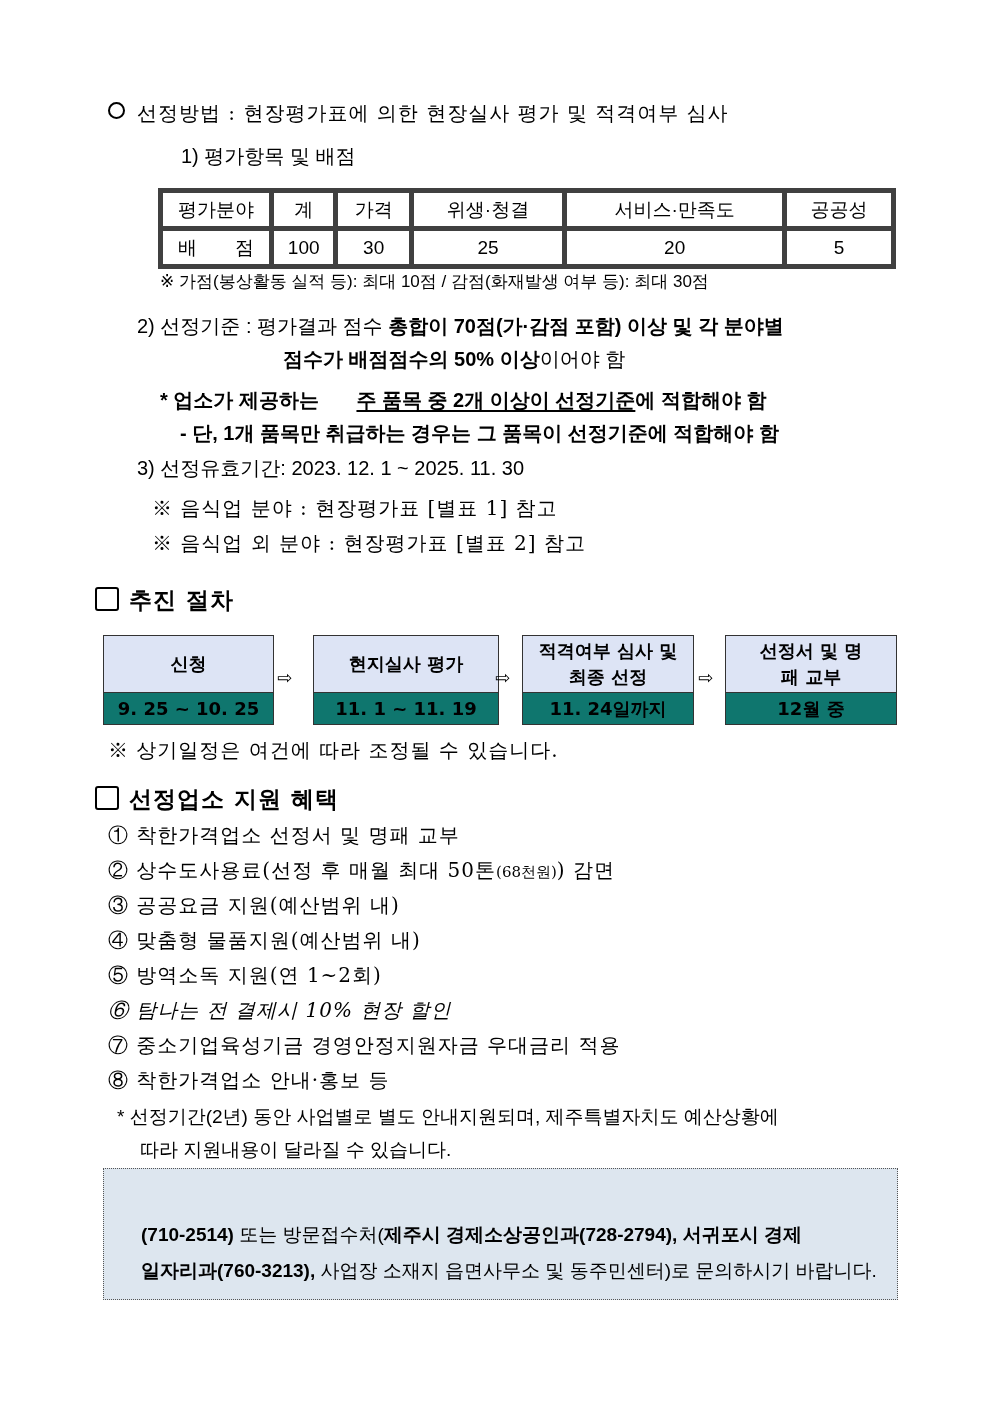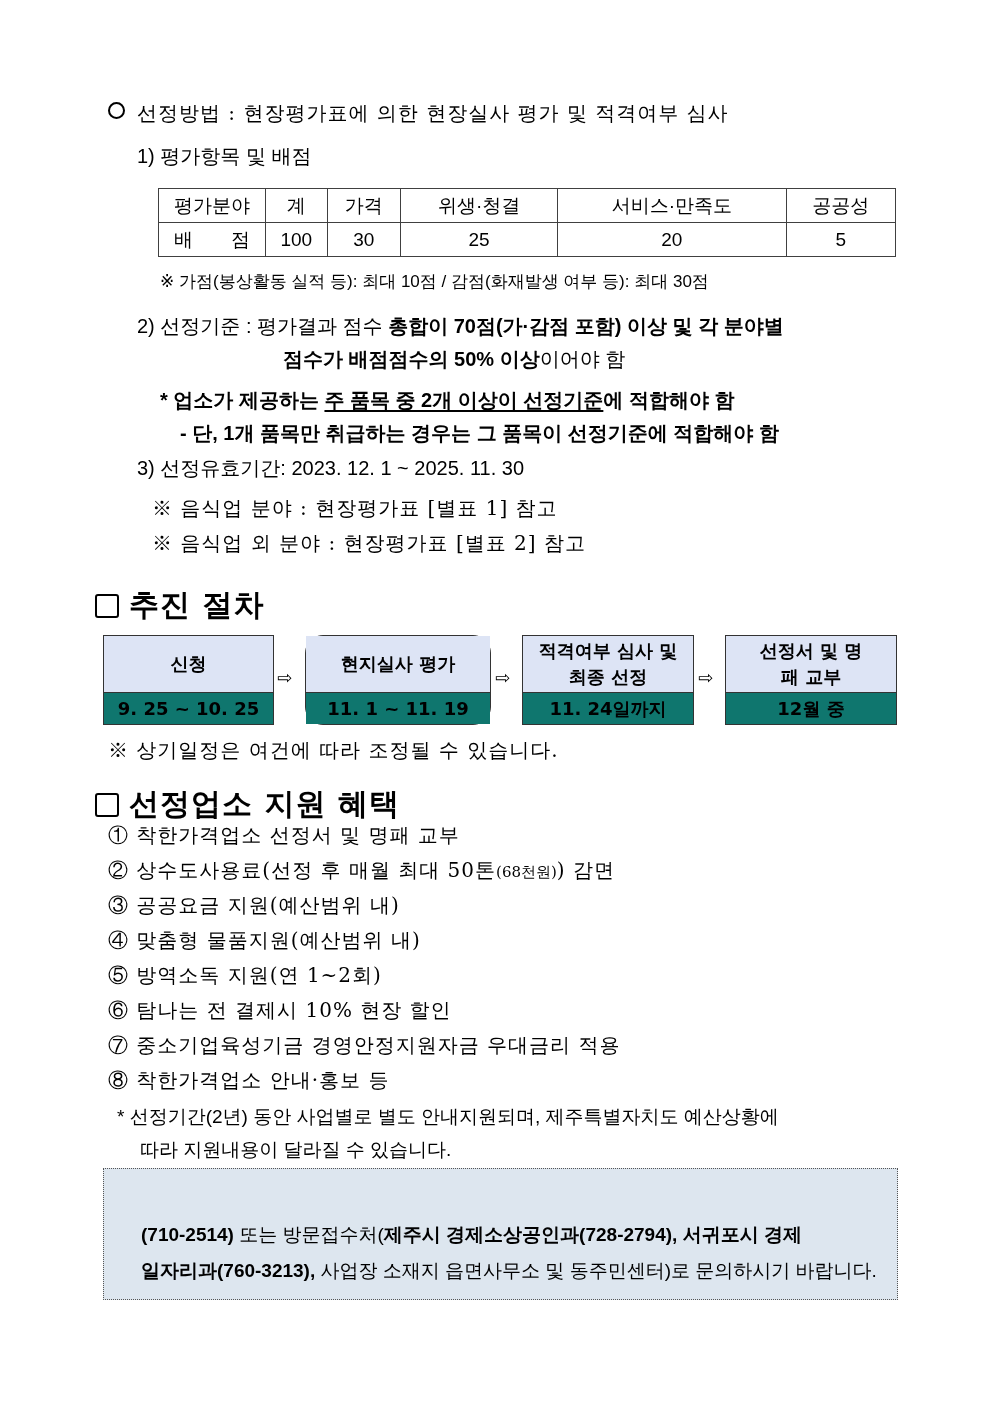--- a/index.html
+++ b/index.html
@@ -1,42 +1,42 @@
 <!DOCTYPE html>
 <html><head>
 <meta charset="utf-8">
 <style>
   html, body { margin:0; padding:0; background:#ffffff; }
   body { width:992px; height:1403px; position:relative; color:#000; font-family:"DejaVu Serif","Liberation Serif",serif; overflow:hidden; }
   .abs { position:absolute; white-space:nowrap; }
-  .sans { font-family:"Liberation Sans","DejaVu Sans",sans-serif; }
+  .sans { font-family:"Liberation Sans","DejaVu Sans",sans-serif;margin-left:44px; }
   .b { font-weight:bold; }
-  .u { text-decoration:underline; text-underline-offset:3px; }
+  .u { text-decoration:underline; text-underline-offset:3px;margin-left:32px; }
 
   
   #method { left:108px; top:100px; font-size:20px; letter-spacing:1px; }
   #method .circle { display:inline-block; width:13px; height:13px; border:2px solid #000; border-radius:50%; margin-right:12px; vertical-align:1px; }
 
   #sub1 { left:137px; top:143px; font-size:20px; }
 
   table.score { position:absolute; left:158px; top:188px; width:738px; border-collapse:collapse; font-family:"Liberation Sans","DejaVu Sans",sans-serif; font-size:19px; }
-  table.score td { border:1px solid #404040; height:33px; text-align:center; padding:0; }
+  table.score td { border:5px solid #404040; height:33px; text-align:center; padding:0; }
   table.score tr td:first-child { width:106px; }
 
   #note1 { left:160px; top:270px; font-size:17px; font-family:"Liberation Sans","DejaVu Sans",sans-serif; }
 
   #crit1 { left:137px; top:313px; font-size:20px; font-family:"Liberation Sans","DejaVu Sans",sans-serif; }
   #crit2 { left:283px; top:346px; font-size:20px; font-family:"Liberation Sans","DejaVu Sans",sans-serif; }
   #star1 { left:160px; top:387px; font-size:20px; font-family:"Liberation Sans","DejaVu Sans",sans-serif; }
   #star2 { left:180px; top:420px; font-size:20px; font-family:"Liberation Sans","DejaVu Sans",sans-serif; }
   #valid { left:137px; top:455px; font-size:20px; font-family:Liberation Sans, sans-serif; }
   #ref1 { left:152px; top:495px; font-size:20px; letter-spacing:1px; }
   #ref2 { left:152px; top:530px; font-size:20px; letter-spacing:1px; }
 
-  .sec-title { font-size:30px; font-weight:bold; letter-spacing:1px; font-family:"DejaVu Sans","Liberation Sans",sans-serif; }
+  .sec-title { font-size:23px; font-weight:bold; letter-spacing:1px; font-family:"DejaVu Sans","Liberation Sans",sans-serif; }
   .sec-title .box { display:inline-block; width:20px; height:20px; border:2px solid #000; border-radius:3px; vertical-align:-3px; margin-right:10px; }
   #sec-proc { left:95px; top:585px; }
   #sec-benefit { left:95px; top:784px; }
 
   
   .flow { position:absolute; top:635px; border:1px solid #333; font-family:"DejaVu Sans","Liberation Sans",sans-serif; font-weight:bold; }
   .flow .head { background:#dde4f5; height:56px; display:flex; align-items:center; justify-content:center; text-align:center; font-size:18px; line-height:26px; border-bottom:1px solid #333; white-space:normal; }
   .flow .foot { height:31px; display:flex; align-items:center; justify-content:center; font-size:18px; background:#0f766e; }
   .arrow { position:absolute; top:667px; font-size:18px; font-family:"DejaVu Sans",sans-serif; }
 
@@ -100,21 +100,21 @@
 <div class="abs sec-title" id="sec-proc">
   <span class="box"></span><span>추진 절차</span>
 </div>
 
 <div class="flow" style="left:103px;width:169px;">
   <div class="head">신청</div>
   <div class="foot">9. 25 ~ 10. 25</div>
 </div>
 <div class="arrow" style="left:277px;">⇨</div>
 
-<div class="flow" style="left:305px;width:184px;border-radius:18px;">
+<div class="flow" style="left:313px;width:184px;">
   <div class="head">현지실사 평가</div>
   <div class="foot">11. 1 ~ 11. 19</div>
 </div>
 <div class="arrow" style="left:495px;">⇨</div>
 
 <div class="flow" style="left:522px;width:170px;">
   <div class="head" style="padding:0 10px;">적격여부 심사 및 최종 선정</div>
   <div class="foot">11. 24일까지</div>
 </div>
 <div class="arrow" style="left:698px;">⇨</div>
@@ -128,21 +128,21 @@
 
 <div class="abs sec-title" id="sec-benefit">
   <span class="box"></span><span>선정업소 지원 혜택</span>
 </div>
 
 <div class="abs benefit" style="top:822px;"><span>①</span> <span>착한가격업소 선정서 및 명패 교부</span></div>
 <div class="abs benefit" style="top:857px;"><span>②</span> <span>상수도사용료(선정 후 매월 최대 50톤</span><span style="font-size:15px;letter-spacing:0;">(68천원)</span><span>) 감면</span></div>
 <div class="abs benefit" style="top:892px;"><span>③</span> <span>공공요금 지원(예산범위 내)</span></div>
 <div class="abs benefit" style="top:927px;"><span>④</span> <span>맞춤형 물품지원(예산범위 내)</span></div>
 <div class="abs benefit" style="top:962px;text-align:right;"><span>⑤</span> <span>방역소독 지원(연 1~2회)</span></div>
-<div class="abs benefit" style="top:997px;"><span>⑥</span> <span>탐나는 전 결제시 10% 현장 할인</span></div>
+<div class="abs benefit" style="top:997px;font-style:italic;"><span>⑥</span> <span>탐나는 전 결제시 10% 현장 할인</span></div>
 <div class="abs benefit" style="top:1032px;"><span>⑦</span> <span>중소기업육성기금 경영안정지원자금 우대금리 적용</span></div>
 <div class="abs benefit" style="top:1067px;"><span>⑧</span> <span>착한가격업소 안내·홍보 등</span></div>
 
 <div class="abs" id="bnote1">* 선정기간(2년) 동안 사업별로 별도 안내지원되며, 제주특별자치도 예산상황에</div>
 <div class="abs" id="bnote2">따라 지원내용이 달라질 수 있습니다.</div>
 
 <div id="notice">
   <div class="line" style="left:37px;top:53px;">
     <span class="b">(710-2514)</span><span> 또는 방문접수처(</span><span class="b">제주시 경제소상공인과(728-2794), 서귀포시 경제</span>
   </div>

